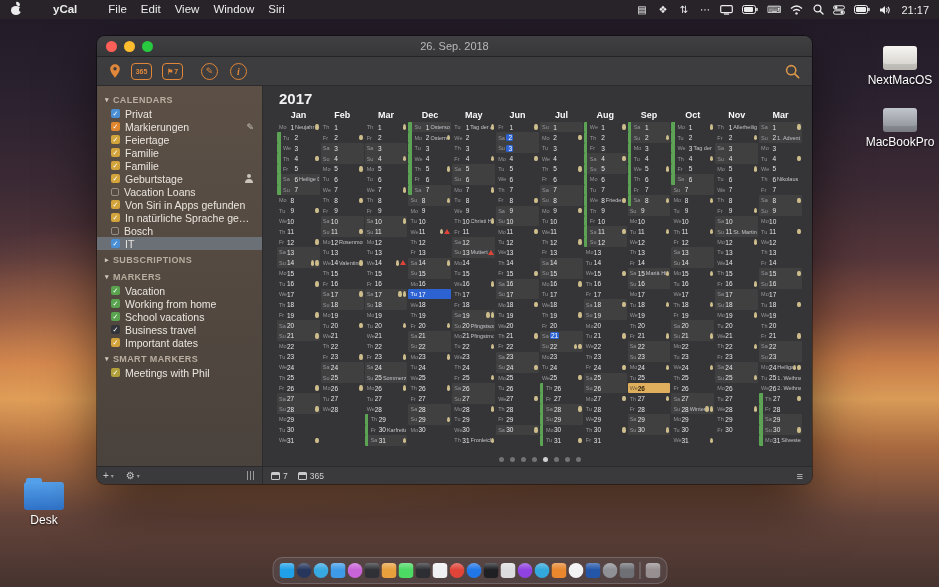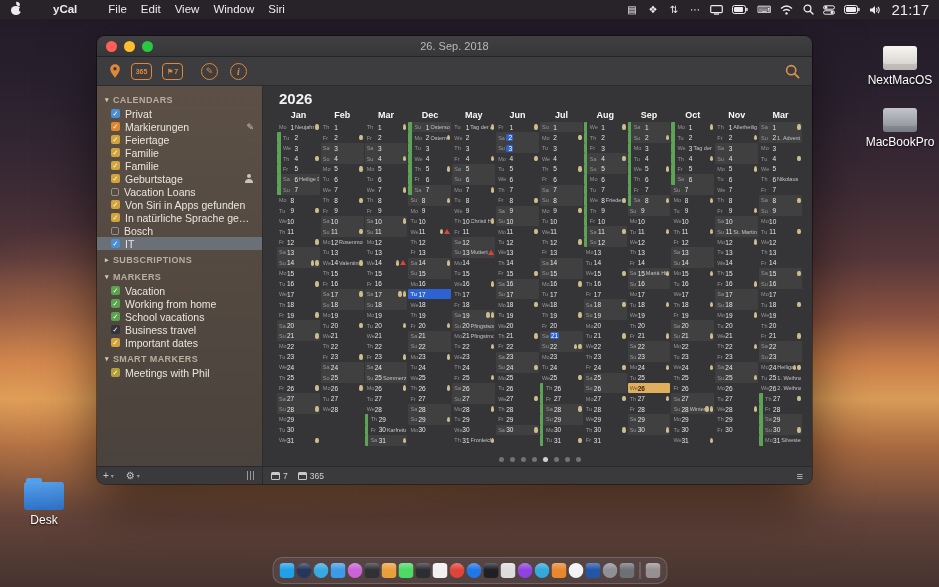--- a/index.html
+++ b/index.html
@@ -15,21 +15,21 @@
   .menubar{position:absolute;top:0;left:0;right:0;height:19px;background:#282329;display:flex;align-items:center;padding:0 10px;color:#ececec;font-size:11.5px;z-index:50;}
   .mb-left{display:flex;align-items:flex-start;gap:31px;}
   .apple{width:12px;height:13px;position:relative;display:inline-block;}
   .apple::before{content:"";position:absolute;left:1px;top:3px;width:10px;height:9px;background:#ececec;border-radius:46% 46% 50% 50%;}
   .apple::after{content:"";position:absolute;left:6px;top:-1px;width:4px;height:4px;background:#ececec;border-radius:0 80% 20% 80%;transform:rotate(8deg);}
   .apple i{position:absolute;right:-2px;top:4px;width:5px;height:5px;background:#282329;border-radius:50%;z-index:2;}
   .mb-app{font-weight:bold;}
   .mb-item{margin-right:0;}
   .mb-right{margin-left:auto;display:flex;align-items:center;}
   .mb-ico{display:inline-flex;align-items:center;justify-content:center;margin-left:9px;font-size:10px;color:#ececec;min-width:12px;}
-  .mb-time{margin-left:10px;font-size:15px;}
+  .mb-time{margin-left:10px;font-size:11px;}
   
   .dicon{position:absolute;width:76px;text-align:center;color:#fff;font-size:12px;text-shadow:0 1px 2px rgba(0,0,0,0.8);z-index:5;margin-top:16px;}
   .drive{width:34px;height:24px;margin:0 auto 3px;border-radius:3px;background:linear-gradient(#f8f6f2,#cfccc6);box-shadow:inset 0 -6px 0 rgba(0,0,0,0.10);}
   .drive.dark{background:linear-gradient(#c2c6cc,#878b92);}
   .folder{width:40px;height:28px;margin:0 auto 3px;position:relative;background:linear-gradient(#55a0ea,#2f72c8);border-radius:3px;}
   .folder::before{content:"";position:absolute;top:-4px;left:2px;width:16px;height:6px;background:#55a0ea;border-radius:2px 2px 0 0;}
   
   .window{position:absolute;left:97px;top:36px;width:715px;height:448px;border-radius:8px;overflow:hidden;display:flex;flex-direction:column;background:#353537;box-shadow:0 22px 55px rgba(0,0,0,0.55), 0 0 0 1px rgba(0,0,0,0.4);z-index:10;}
   .titlebar{position:relative;height:21px;flex:none;background:linear-gradient(#404042,#373739);border-bottom:1px solid #242426;}
   .tl{position:absolute;top:5px;width:11px;height:11px;border-radius:50%;}
@@ -315,21 +315,21 @@
         <div class="sb-head">
           <span class="tri">▾</span>
           <span>SMART MARKERS</span>
         </div>
         <div class="sb-item">
           <span class="cb" style="background: rgb(177, 160, 58);">✓</span>
           <span class="sb-label">Meetings with Phil</span>
         </div>
       </div>
     <div class="main">
-      <div class="year-title">2026</div>
+      <div class="year-title">2017</div>
       <div class="year-grid">
           <div class="month">
             <div class="month-name">Jan</div>
             <div class="day">
               <span class="wd">Mo</span>
               <span class="num">1</span>
               <span class="evt">Neujahr</span>
               <span class="icons">
                 <span class="drop"></span>
               </span>

